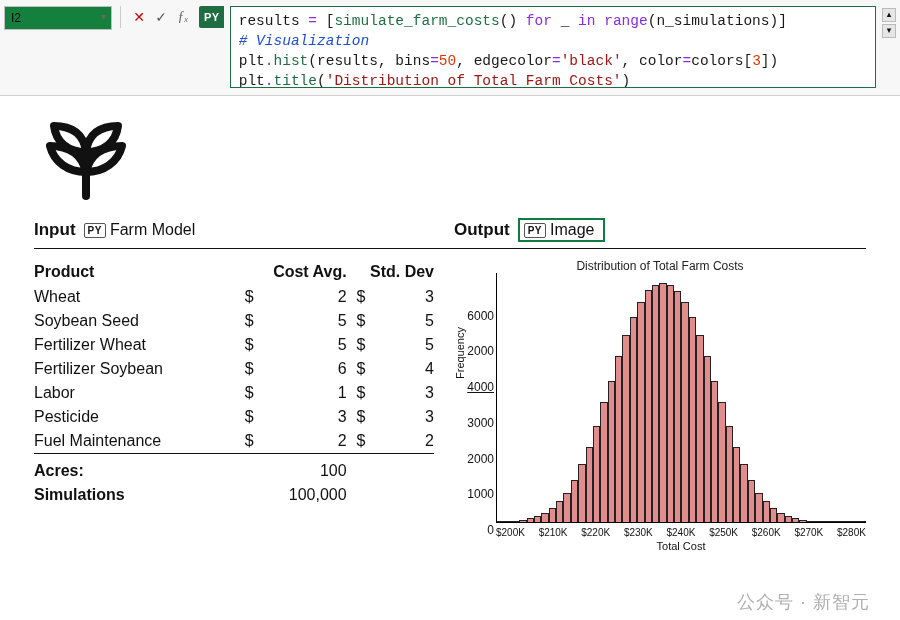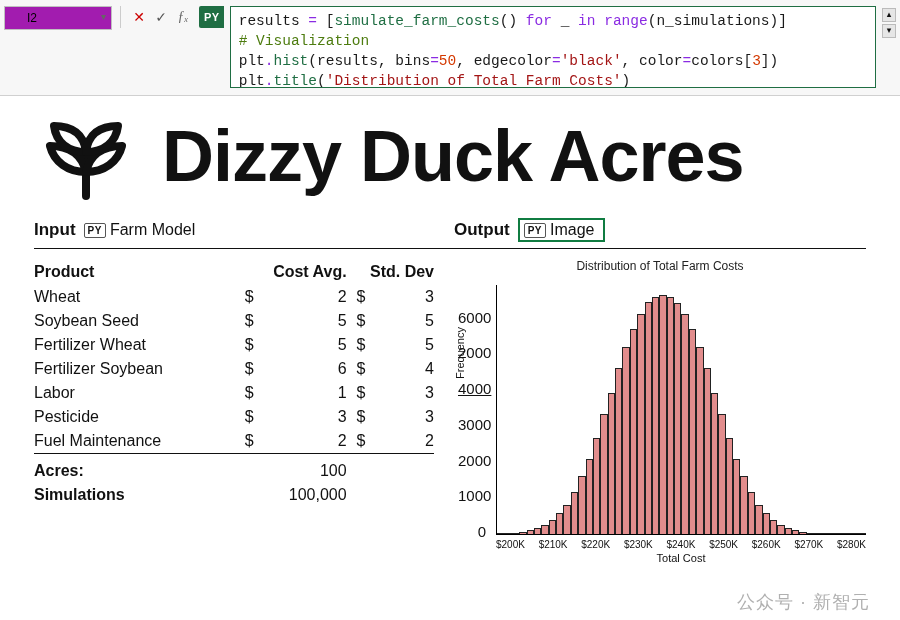--- a/index.html
+++ b/index.html
@@ -20,23 +20,23 @@
     border-bottom: 1px solid #d0d0d0;
     background: #f7f7f7;
     gap: 6px;
     height: 96px;
   }
   .namebox-wrap { position: relative; display:flex; align-items:center; }
   .namebox {
     width: 108px;
     height: 24px;
     border: 1px solid #c0c0c0;
-    background: #a21caf;
+    background: #15803d;
     font-size: 12px;
-    padding: 0 22px 0 22px;
+    padding: 0 22px 0 6px;
     outline: none;
   }
   .namebox-caret {
     position:absolute; right:6px; top:5px;
     font-size:10px; color:#666; pointer-events:none;
   }
   .sep { width:1px; height:22px; background:#ccc; margin:0 2px;}
   .fx-controls { display:flex; align-items:center; gap:2px; }
   .fx-btn {
     width:20px; height:22px;
@@ -69,21 +69,21 @@
   .scroll-btn {
     width:14px; height:14px; background:#e6e6e6; border:1px solid #bbb;
     font-size:9px; line-height:10px; text-align:center; cursor:pointer;
   }
   .tok-fn    { color:#1f6e43; }
   .tok-id    { color:#1a1a1a; }
   .tok-op    { color:#8a2be2; }
   .tok-kw    { color:#8a2be2; }
   .tok-num   { color:#d43900; }
   .tok-str   { color:#a31515; }
-  .tok-cmnt  { color:#4d7c0f; }
+  .tok-cmnt  { color:#1d4ed8;font-style:italic; }
   .tok-builtin{ color:#8a2be2;}
   
   .sheet { padding:10px 34px 0 34px; }
   .brand { display:flex; align-items:center; gap:24px; margin:6px 0 18px 0;}
   .brand svg { flex:0 0 auto;}
   .brand-title {
     font-size:72px; font-weight:800; letter-spacing:-1px; white-space:nowrap;
     font-family: "Segoe UI", Arial, sans-serif; color:#111;
   }
   .io-labels { display:flex; font-size:17px;align-items:center; }
@@ -105,31 +105,31 @@
   .tbl { width:100%; border-collapse:collapse; font-size:16px;}
   .tbl th {
     text-align:left; font-weight:700; padding:4px 0;
   }
   .tbl th.num, .tbl td.num { text-align:right; }
   .tbl td { padding:3px 0; }
   .tbl td.sym { width:22px; padding-left:10px;}
   .tbl tr.rule td { border-top:1px solid #111; padding-top:8px;}
   .meta-lbl { font-weight:700; }
   .chart-area { flex:1; font-size:10px; position:relative;}
-  .chart-title { text-align:center; font-size:12px; margin-bottom:12px; color:#222;}
+  .chart-title { text-align:center; font-size:12px; margin-bottom:0; color:#222;}
   .chart-frame {
     border-left:1px solid #000; border-bottom:1px solid #000;
     height:250px; width:370px; position:relative; margin-left:42px;
   }
   .ylabel {
     position:absolute; left:0; top:120px;
     transform: rotate(-90deg); transform-origin:left top;
     font-size:11px;
   }
-  .ytick { position:absolute; left:4px; width:28px; text-align:right; font-size:15px; }
+  .ytick { position:absolute; left:12px; width:28px; text-align:right; font-size:12px; }
   .bars { position:absolute; left:0; bottom:0; width:100%; height:100%;
           display:flex; align-items:flex-end; }
   .bar { flex:1; background:#e28d8d; border:1px solid #222; border-bottom:none; }
   .xtick-row {
     display:flex; width:370px; margin-left:42px;
     justify-content:space-between; font-size:10px; margin-top:4px;
   }
   .xlabel { text-align:center; font-size:11px; margin-left:42px; margin-top:2px;}
   .watermark {
     position:absolute; right:30px; bottom:6px;
@@ -164,21 +164,20 @@
 <div class="sheet">
 
   <div class="brand">
     <svg width="104" height="88" viewBox="0 0 104 88" fill="none" stroke="#111" stroke-width="8" stroke-linecap="round" stroke-linejoin="round">
       <path d="M52 84 V42"></path>
       <path d="M52 60 C34 60 20 50 16 34 C34 34 48 42 52 60 Z" fill="none"></path>
       <path d="M52 60 C70 60 84 50 88 34 C70 34 56 42 52 60 Z" fill="none"></path>
       <path d="M52 40 C34 40 22 30 20 14 C38 14 50 22 52 40 Z" fill="none"></path>
       <path d="M52 40 C70 40 82 30 84 14 C66 14 54 22 52 40 Z" fill="none"></path>
     </svg>
-    <div class="brand-title">Dizzy Duck Acres</div>
   </div>
 
   <div class="io-labels">
     <div class="io-left">
       <span class="io-title">Input</span>
       <span class="pill-wrap">
         <span class="pill">PY</span>
         <span>Farm Model</span>
       </span>
     </div>

